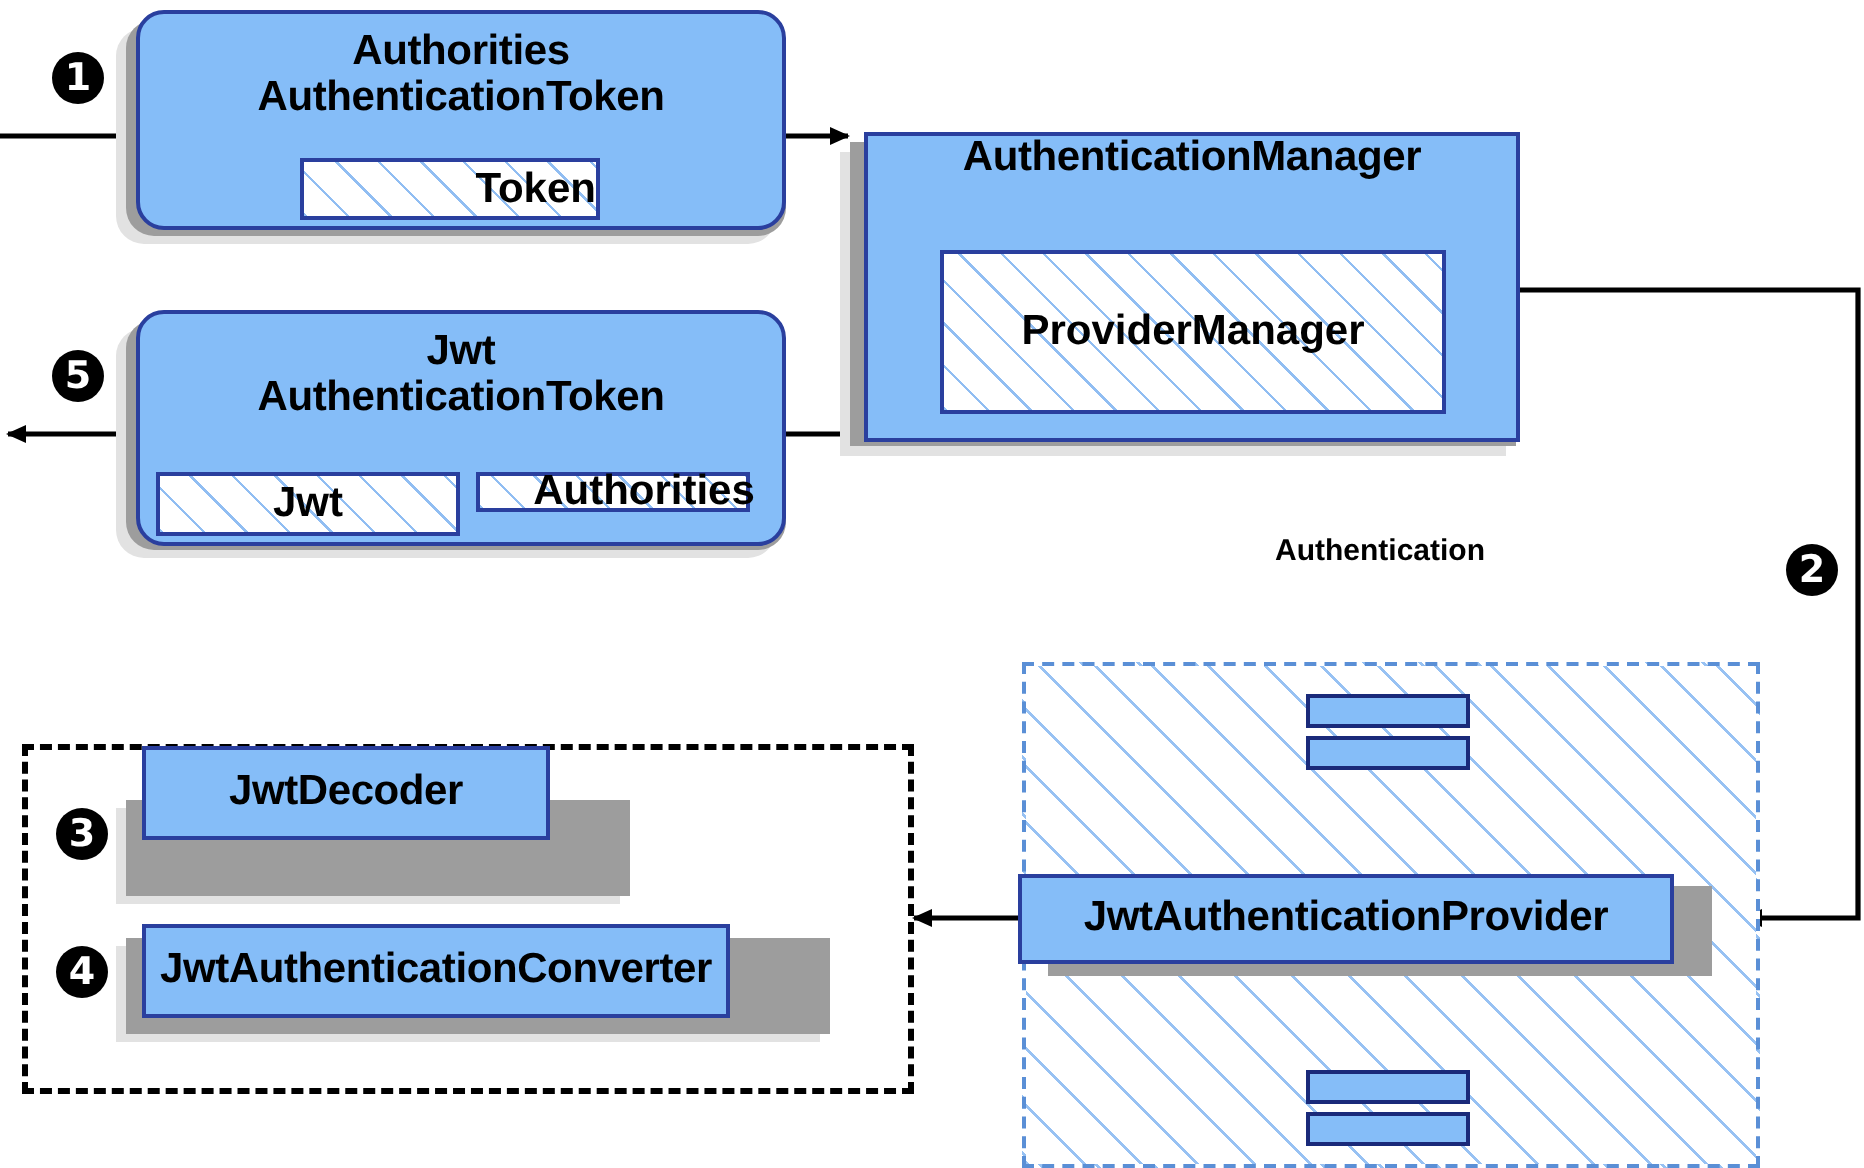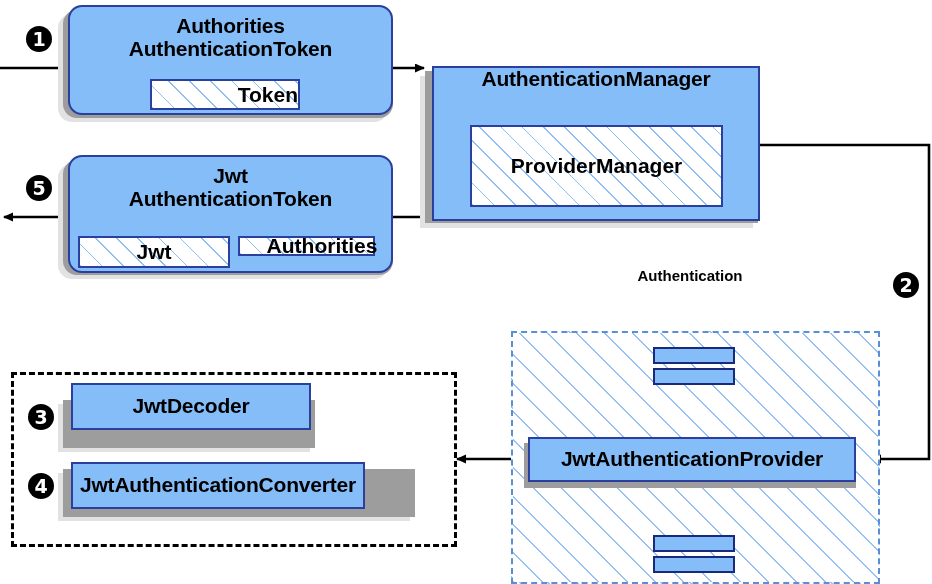--- a/index.html
+++ b/index.html
@@ -230,32 +230,32 @@
     <div>Authentication</div>
   </div>
 
   <div class="providers-region" style="left:511px; top:331px; width:369px; height:253px;"></div>
 
   <div class="mini-bar" style="left:653px; top:347px; width:82px; height:17px;"></div>
   <div class="mini-bar" style="left:653px; top:368px; width:82px; height:17px;"></div>
 
   <div class="card-sq-shadow2" style="left:518px; top:447px; width:332px; height:45px;"></div>
   <div class="card-sq-shadow" style="left:524px; top:443px; width:332px; height:45px;"></div>
-  <div class="card-sq" style="left:528px; top:437px; width:328px; height:45px; display:flex; align-items:center; justify-content:center;">
+  <div class="card-sq" style="left:509px; top:437px; width:328px; height:45px; display:flex; align-items:center; justify-content:center;">
     <div class="card-title">JwtAuthenticationProvider</div>
   </div>
 
   <div class="mini-bar" style="left:653px; top:535px; width:82px; height:17px;"></div>
   <div class="mini-bar" style="left:653px; top:556px; width:82px; height:17px;"></div>
 
   <div class="dotted-region" style="left:11px; top:372px; width:446px; height:175px;"></div>
 
   <div class="card-sq-shadow2" style="left:58px; top:404px; width:252px; height:48px;"></div>
   <div class="card-sq-shadow" style="left:63px; top:400px; width:252px; height:48px;"></div>
-  <div class="card-sq" style="left:71px; top:383px; width:240px; height:47px; display:flex; align-items:center; justify-content:center;">
+  <div class="card-sq" style="left:71px; top:373px; width:204px; height:47px; display:flex; align-items:center; justify-content:center;">
     <div class="card-title">JwtDecoder</div>
   </div>
 
   <div class="card-sq-shadow2" style="left:58px; top:473px; width:352px; height:48px;"></div>
   <div class="card-sq-shadow" style="left:63px; top:469px; width:352px; height:48px;"></div>
   <div class="card-sq" style="left:71px; top:462px; width:294px; height:47px; display:flex; align-items:center; justify-content:center;">
     <div class="card-title">JwtAuthenticationConverter</div>
   </div>
 
   <div class="badge" style="left:26px; top:26px;">1</div>

